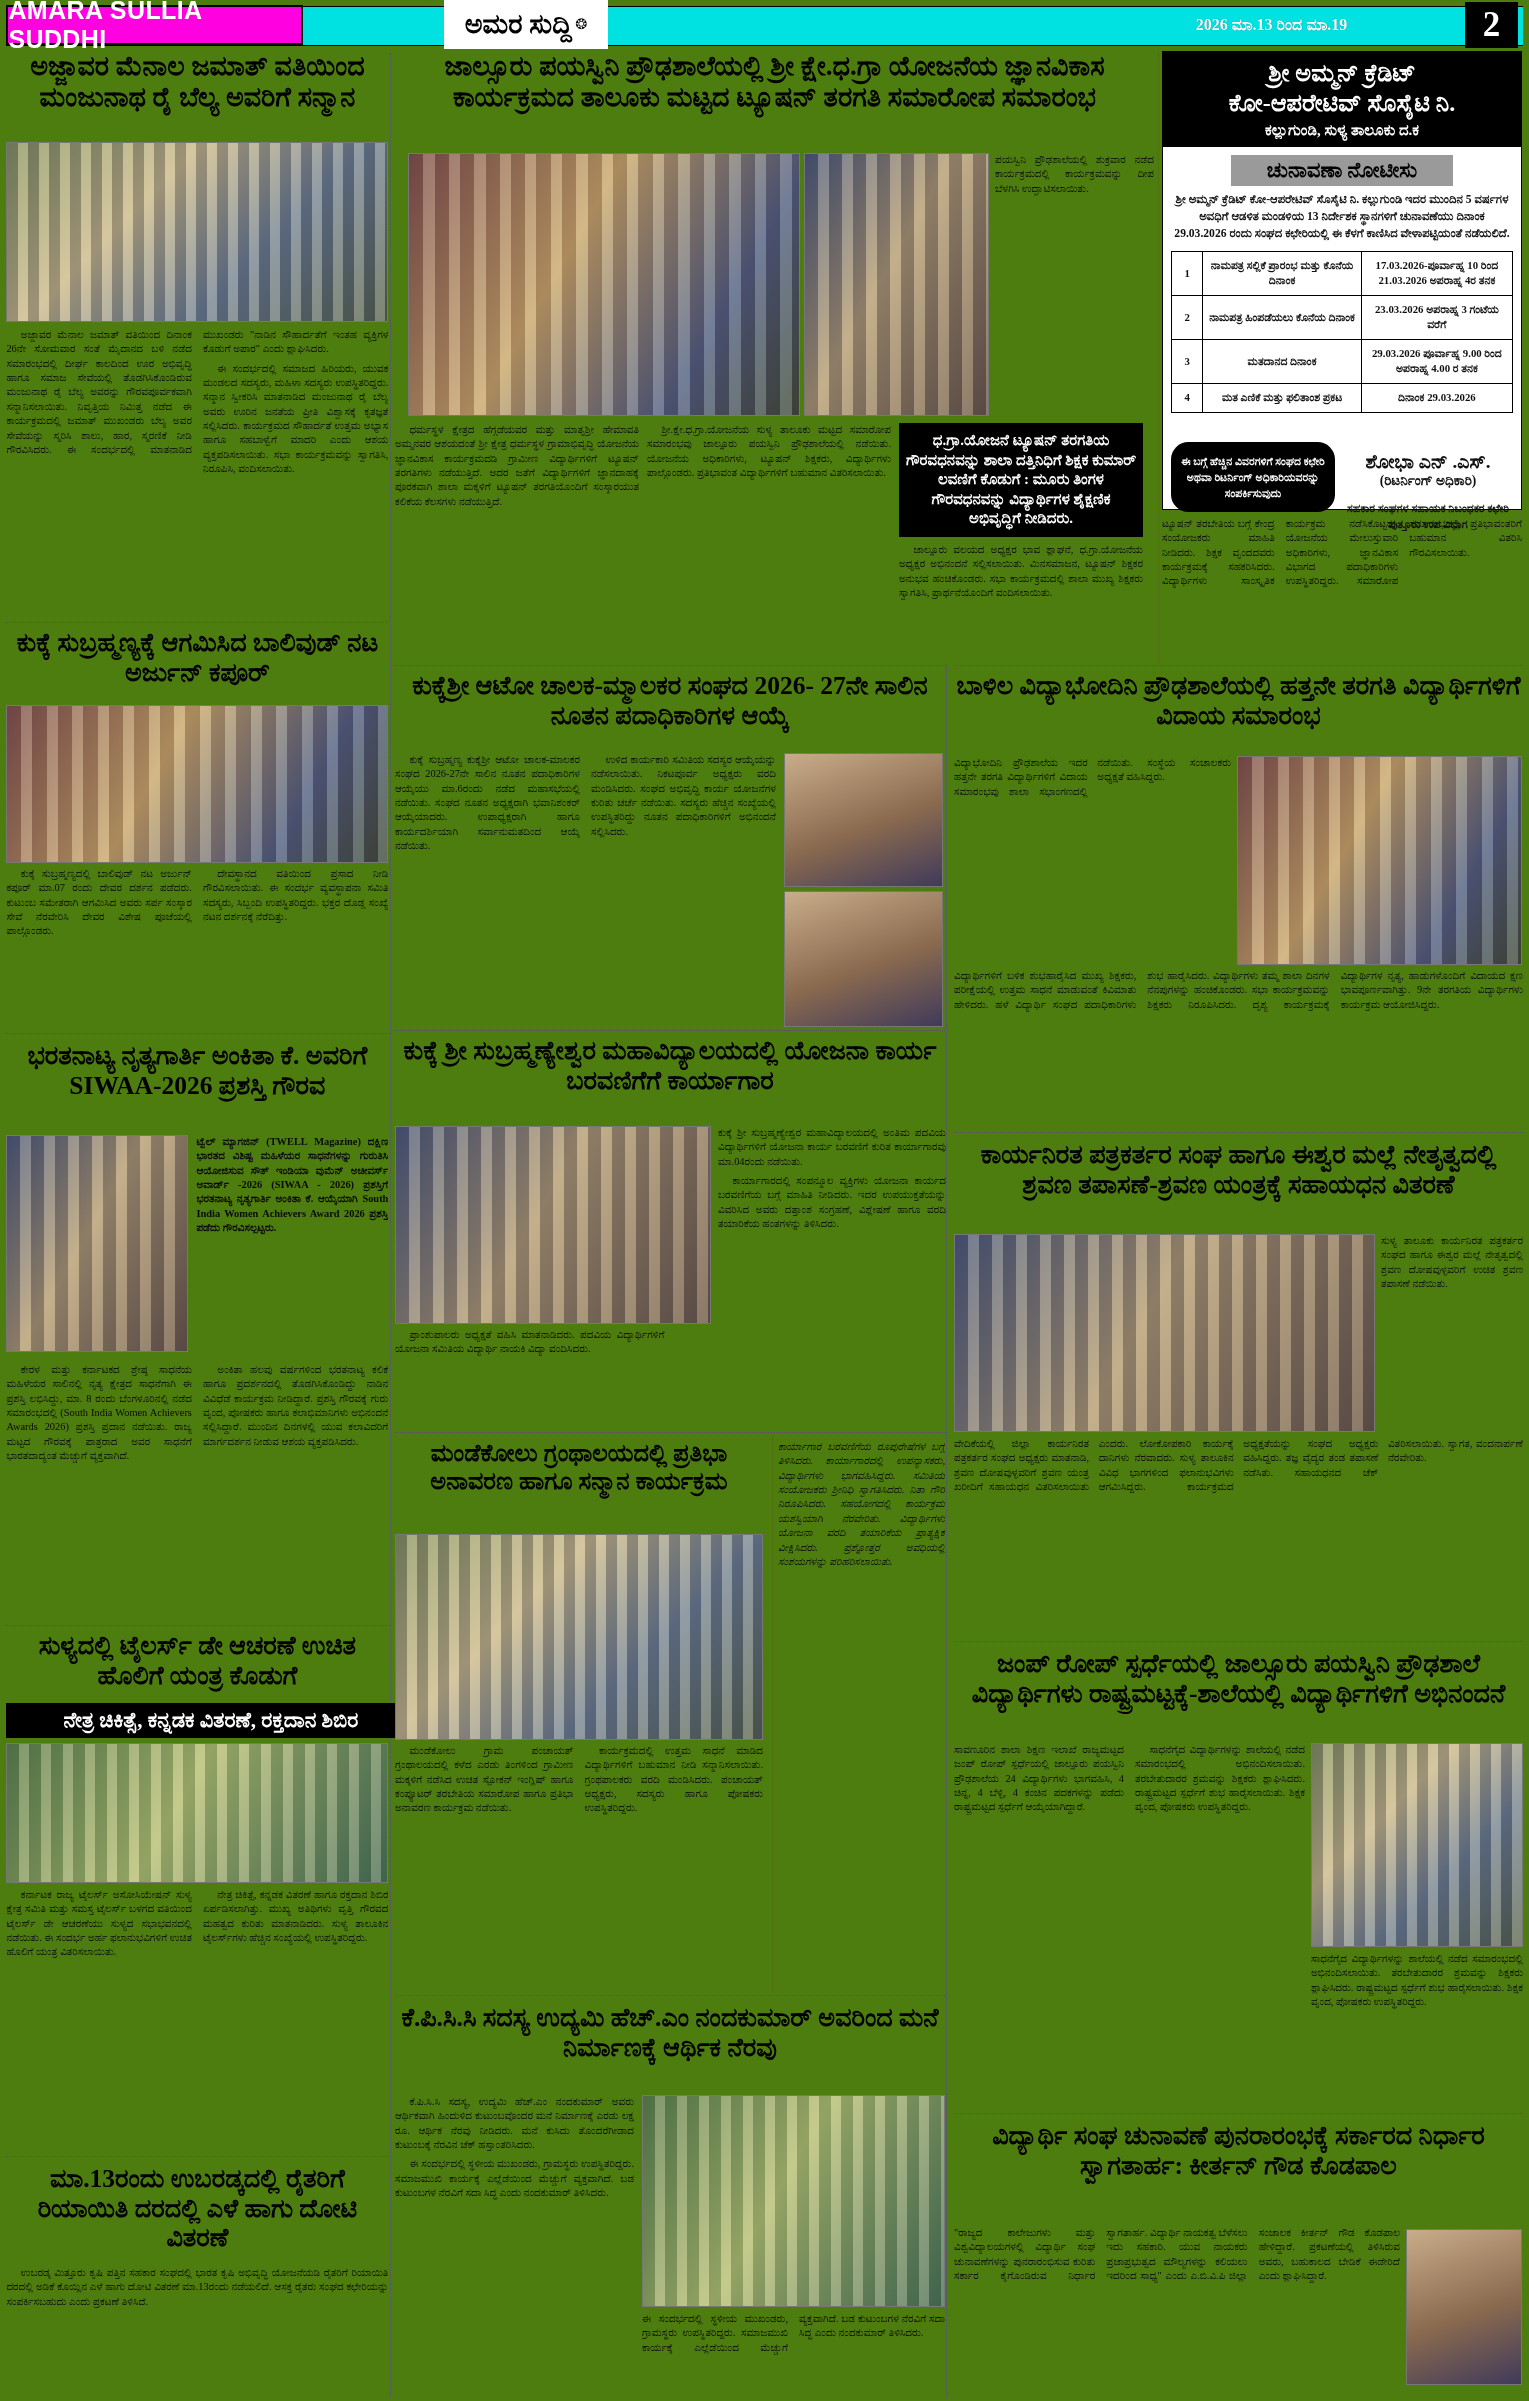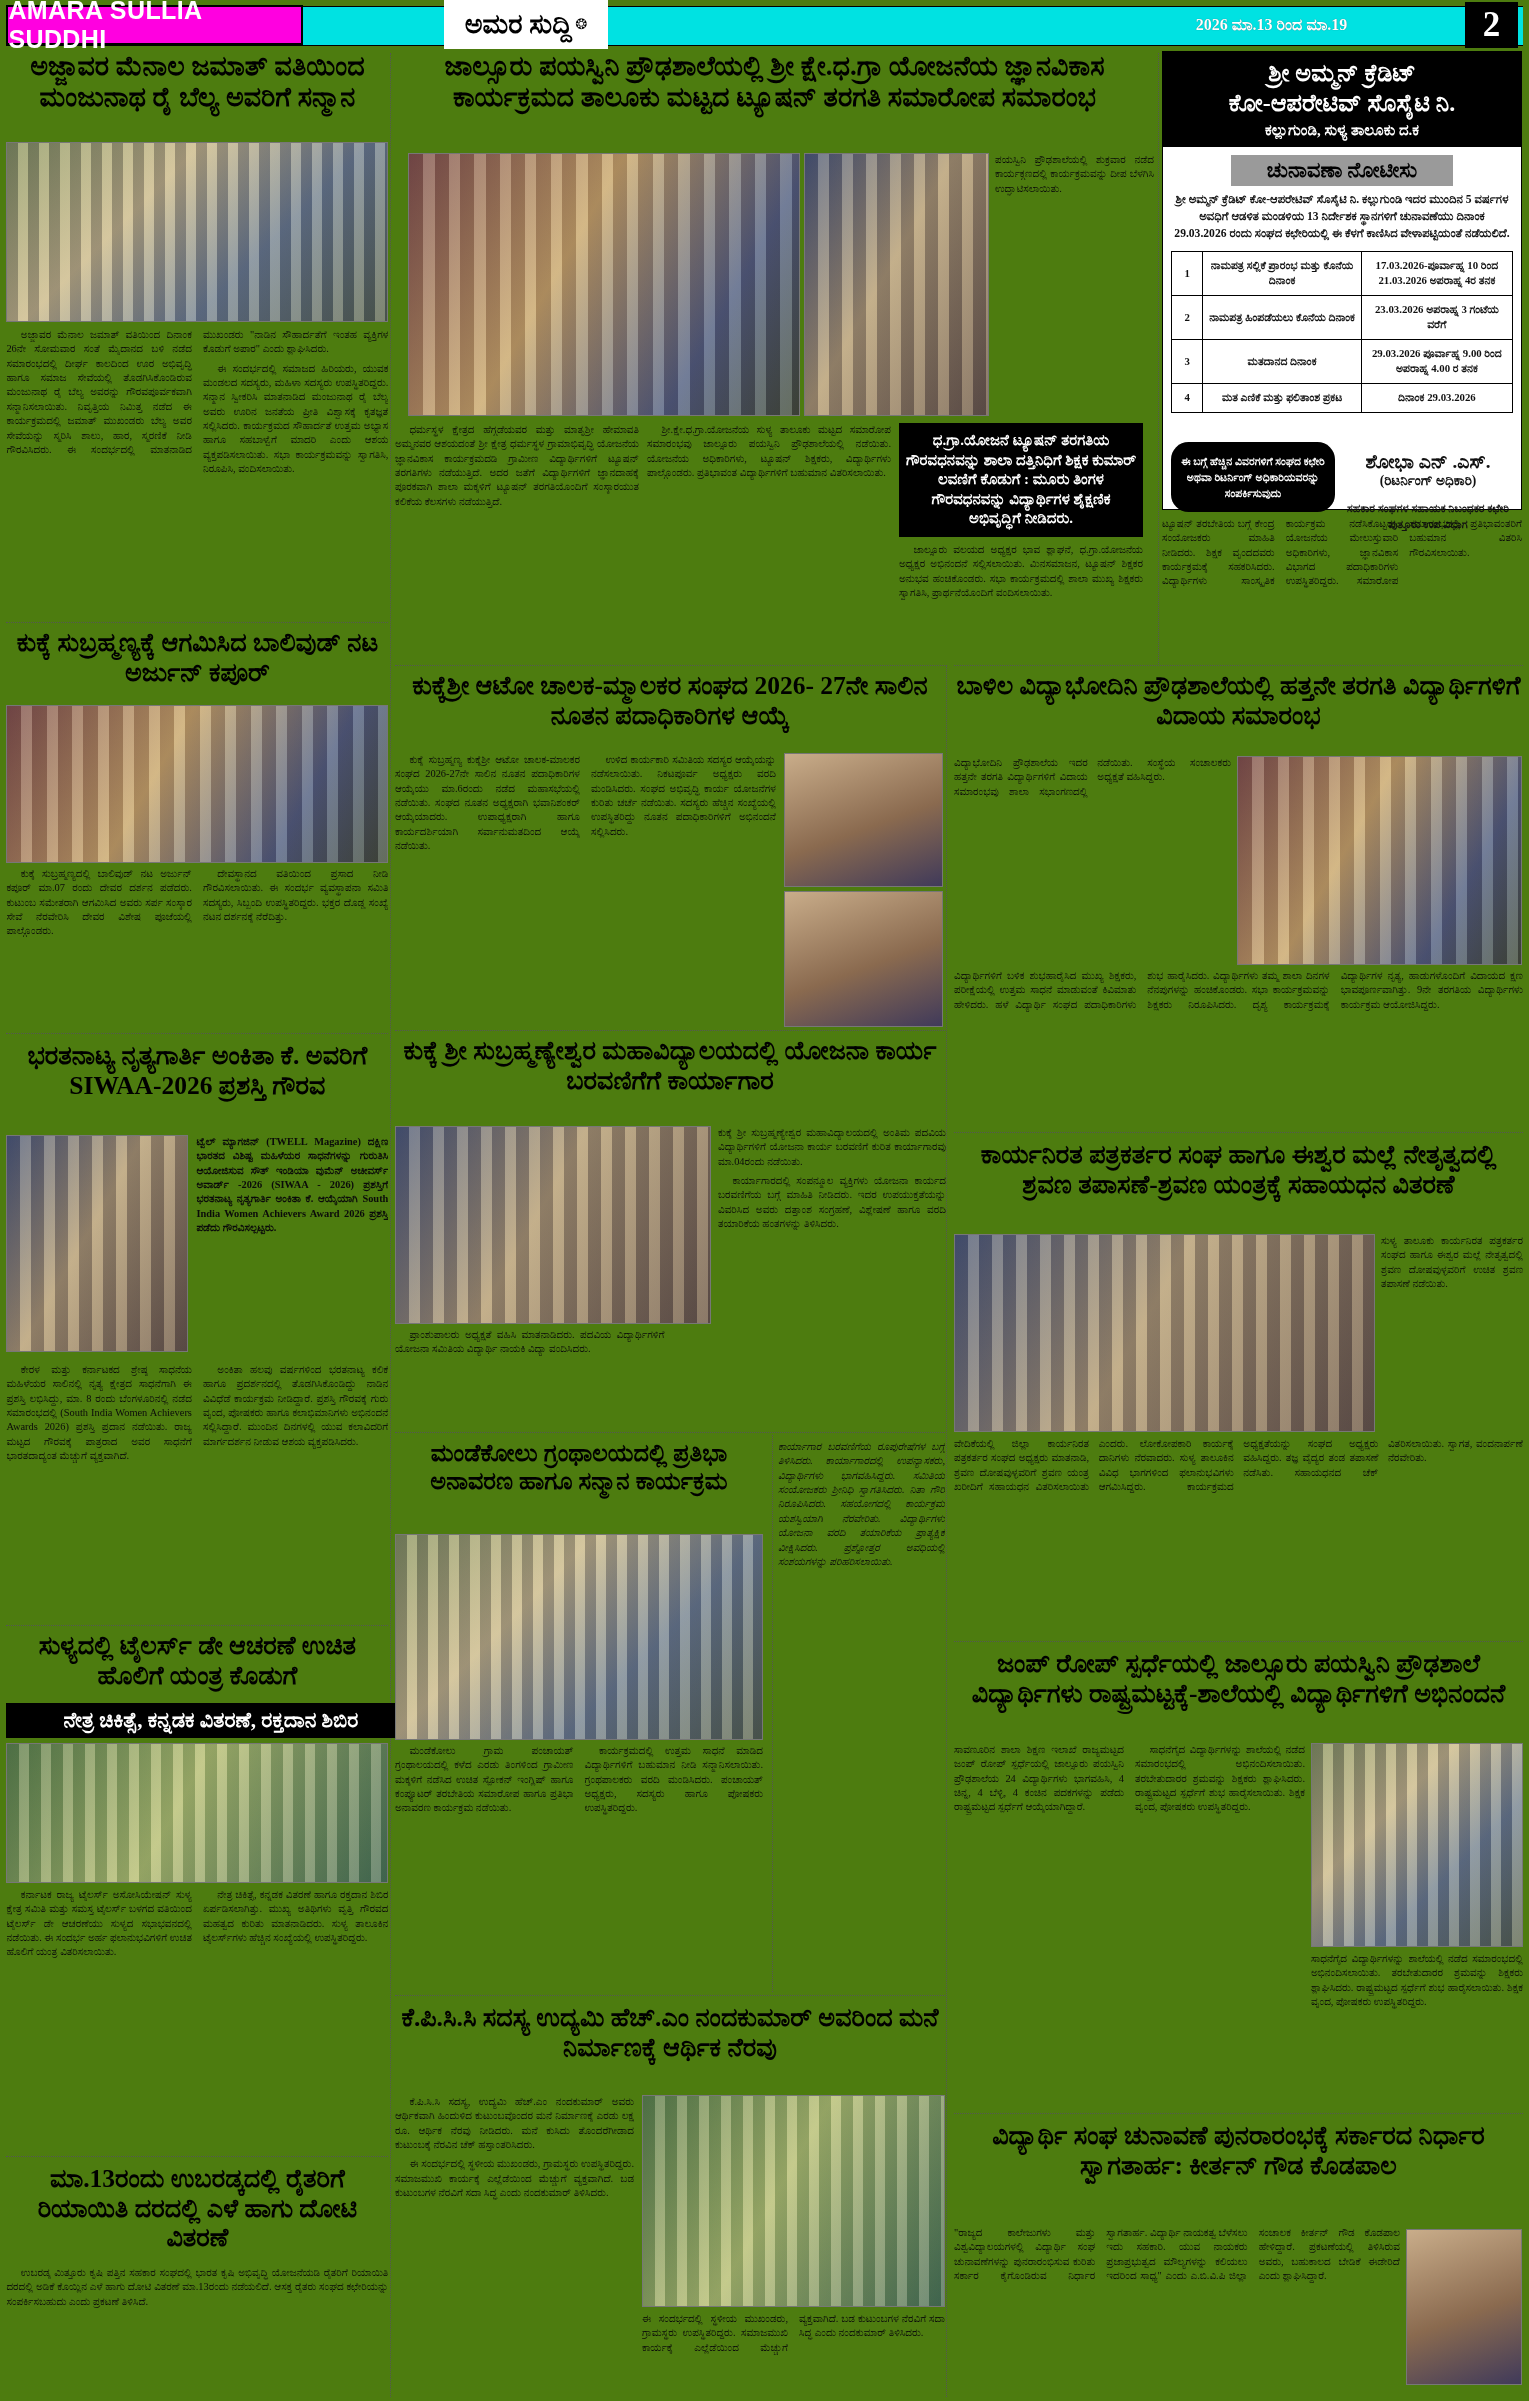--- a/index.html
+++ b/index.html
@@ -133,21 +133,21 @@
   <div class="abs hl sz32" style="left:6.4px;top:2164px;width:382px;">ಮಾ.13ರಂದು ಉಬರಡ್ಕದಲ್ಲಿ ರೈತರಿಗೆ ರಿಯಾಯಿತಿ ದರದಲ್ಲಿ ಎಳೆ ಹಾಗು ದೋಟಿ ವಿತರಣೆ</div>
   <div class="abs bd" style="left:6.4px;top:2266px;width:382px;height:131px;overflow:hidden;">
     <p>ಉಬರಡ್ಕ ಮಿತ್ತೂರು ಕೃಷಿ ಪತ್ತಿನ ಸಹಕಾರ ಸಂಘದಲ್ಲಿ ಭಾರತ ಕೃಷಿ ಅಭಿವೃದ್ಧಿ ಯೋಜನೆಯಡಿ ರೈತರಿಗೆ ರಿಯಾಯಿತಿ ದರದಲ್ಲಿ ಅಡಿಕೆ ಕೊಯ್ಲಿನ ಎಳೆ ಹಾಗು ದೋಟಿ ವಿತರಣೆ ಮಾ.13ರಂದು ನಡೆಯಲಿದೆ. ಆಸಕ್ತ ರೈತರು ಸಂಘದ ಕಛೇರಿಯನ್ನು ಸಂಪರ್ಕಿಸಬಹುದು ಎಂದು ಪ್ರಕಟಣೆ ತಿಳಿಸಿದೆ.</p>
   </div>
 
   <div class="abs hl sz34" style="left:395px;top:51px;width:759px;">ಜಾಲ್ಸೂರು ಪಯಸ್ವಿನಿ ಪ್ರೌಢಶಾಲೆಯಲ್ಲಿ ಶ್ರೀ ಕ್ಷೇ.ಧ.ಗ್ರಾ ಯೋಜನೆಯ ಜ್ಞಾನವಿಕಾಸ ಕಾರ್ಯಕ್ರಮದ ತಾಲೂಕು ಮಟ್ಟದ ಟ್ಯೂಷನ್ ತರಗತಿ ಸಮಾರೋಪ ಸಮಾರಂಭ</div>
   <div class="abs photo stage" style="left:408px;top:153px;width:392px;height:263px;"></div>
   <div class="abs photo indoor" style="left:804px;top:153px;width:185px;height:263px;"></div>
   <div class="abs" style="left:995px;top:153px;width:159px;height:263px;overflow:hidden;">
     <div class="bd" style="margin-bottom:4.8px;">
-      <p style="text-indent:0;">ಪಯಸ್ವಿನಿ ಪ್ರೌಢಶಾಲೆಯಲ್ಲಿ ಶುಕ್ರವಾರ ನಡೆದ ಕಾರ್ಯಕ್ಗಣದಲ್ಲಿ ಕಾರ್ಯಕ್ರಮವನ್ನು ದೀಪ ಬೆಳಗಿಸಿ ಉದ್ಘಾಟಿಸಲಾಯಿತು.</p>
+      <p style="text-indent:0;">ಪಯಸ್ವಿನಿ ಪ್ರೌಢಶಾಲೆಯಲ್ಲಿ ಶುಕ್ರವಾರ ನಡೆದ ಕಾರ್ಯಕ್ರಮದಲ್ಲಿ ಕಾರ್ಯಕ್ರಮವನ್ನು ದೀಪ ಬೆಳಗಿಸಿ ಉದ್ಘಾಟಿಸಲಾಯಿತು.</p>
     </div>
   </div>
   <div class="abs rowflex" style="left:395px;top:423px;width:759px;height:239px;">
     <div class="bd" style="width:244px;overflow:hidden;">
       <p>ಧರ್ಮಸ್ಥಳ ಕ್ಷೇತ್ರದ ಹೆಗ್ಗಡೆಯವರ ಮತ್ತು ಮಾತೃಶ್ರೀ ಹೇಮಾವತಿ ಅಮ್ಮನವರ ಆಶಯದಂತೆ ಶ್ರೀ ಕ್ಷೇತ್ರ ಧರ್ಮಸ್ಥಳ ಗ್ರಾಮಾಭಿವೃದ್ಧಿ ಯೋಜನೆಯ ಜ್ಞಾನವಿಕಾಸ ಕಾರ್ಯಕ್ರಮದಡಿ ಗ್ರಾಮೀಣ ವಿದ್ಯಾರ್ಥಿಗಳಿಗೆ ಟ್ಯೂಷನ್ ತರಗತಿಗಳು ನಡೆಯುತ್ತಿದೆ. ಅದರ ಜತೆಗೆ ವಿದ್ಯಾರ್ಥಿಗಳಿಗೆ ಜ್ಞಾನದಾಹಕ್ಕೆ ಪೂರಕವಾಗಿ ಶಾಲಾ ಮಕ್ಕಳಿಗೆ ಟ್ಯೂಷನ್ ತರಗತಿಯೊಂದಿಗೆ ಸಂಸ್ಕಾರಯುತ ಕಲಿಕೆಯ ಕೆಲಸಗಳು ನಡೆಯುತ್ತಿದೆ.</p>
     </div>
     <div class="bd" style="width:244px;overflow:hidden;">
       <p>ಶ್ರೀ.ಕ್ಷೇ.ಧ.ಗ್ರಾ.ಯೋಜನೆಯ ಸುಳ್ಯ ತಾಲೂಕು ಮಟ್ಟದ ಸಮಾರೋಪ ಸಮಾರಂಭವು ಜಾಲ್ಸೂರು ಪಯಸ್ವಿನಿ ಪ್ರೌಢಶಾಲೆಯಲ್ಲಿ ನಡೆಯಿತು. ಯೋಜನೆಯ ಅಧಿಕಾರಿಗಳು, ಟ್ಯೂಷನ್ ಶಿಕ್ಷಕರು, ವಿದ್ಯಾರ್ಥಿಗಳು ಪಾಲ್ಗೊಂಡರು. ಪ್ರತಿಭಾವಂತ ವಿದ್ಯಾರ್ಥಿಗಳಿಗೆ ಬಹುಮಾನ ವಿತರಿಸಲಾಯಿತು.</p>
     </div>
     <div class="bd" style="width:244px;overflow:hidden;">

